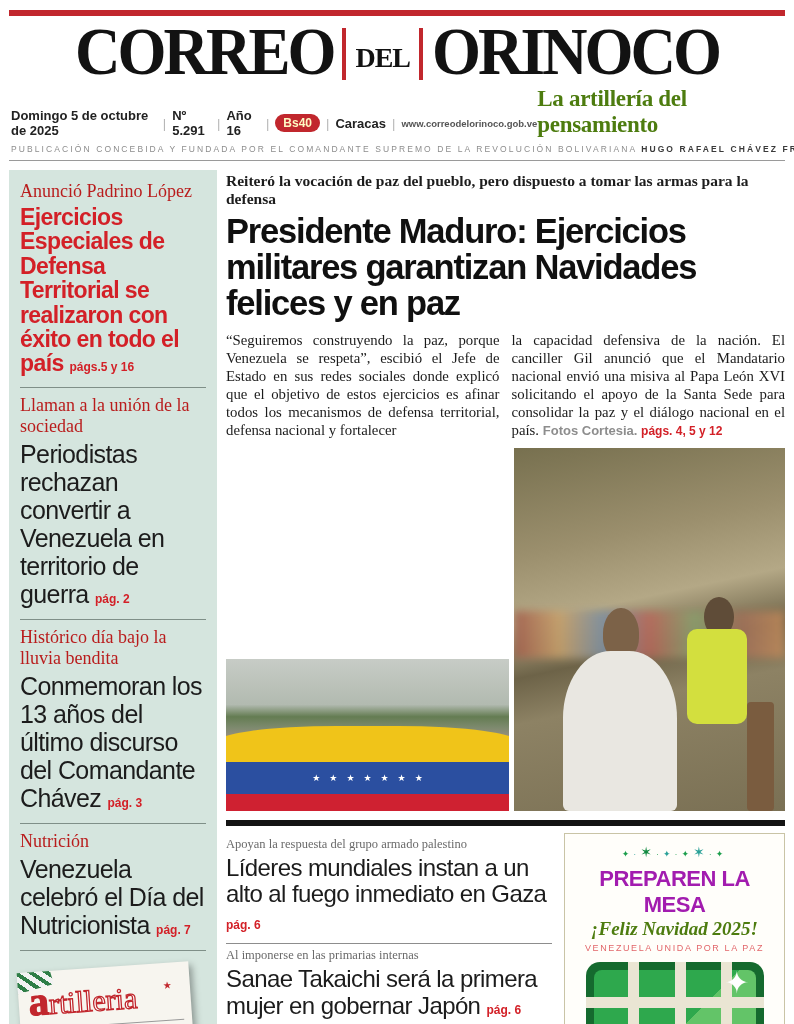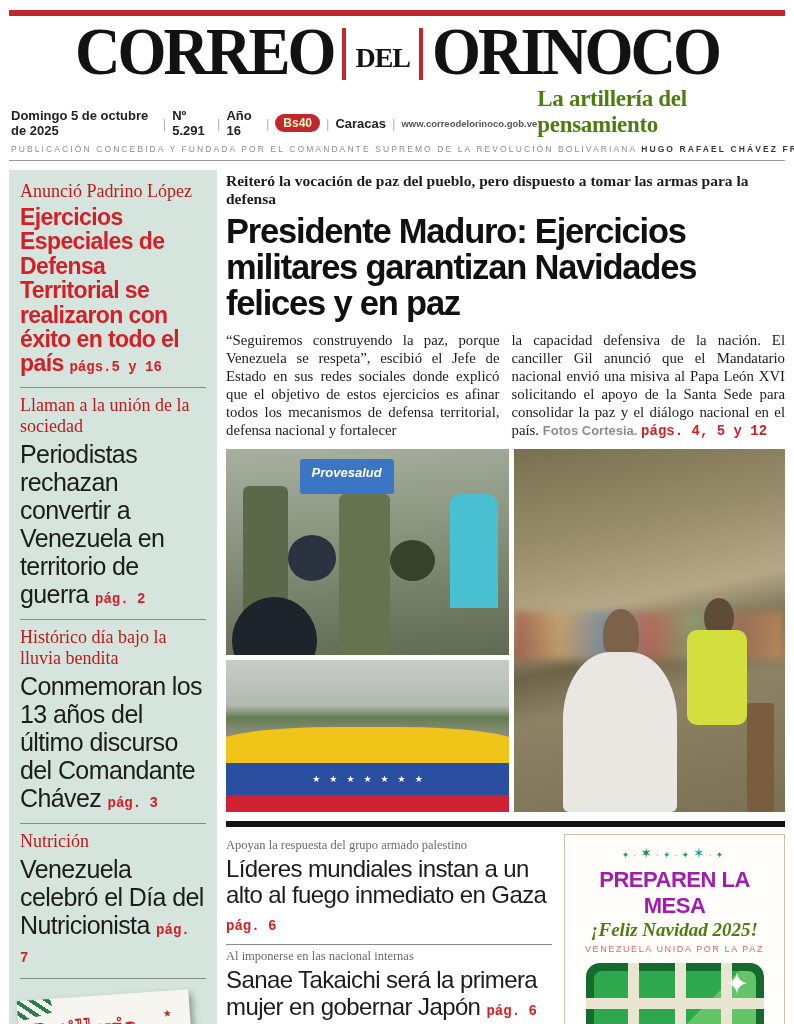--- a/index.html
+++ b/index.html
@@ -28,21 +28,21 @@
   
   .content { display:flex; gap:9px; margin-top:9px; }
   .sidebar { width:208px; background:#d5e5de; padding:8px 11px 10px; flex-shrink:0; }
   .main { flex:1; min-width:0; }
 
   
   .sb-kicker { font-size:18px; color:#b91c1c; margin:3px 0 3px; }
   .sb-head { font-family:"Liberation Sans", sans-serif; letter-spacing:-0.6px; line-height:1.06; }
   .sb-head.red { font-weight:bold; font-size:23px; color:#d32027; }
   .sb-head.dark { font-weight:400; font-size:25px; color:#1c1c1c; line-height:1.12; }
-  .pageref { font-family:Liberation Mono, monospace; font-weight:bold; font-size:14px; color:#d32027; letter-spacing:0; }
+  .pageref { font-family:Liberation Sans, sans-serif; font-weight:bold; font-size:12px; color:#d32027; letter-spacing:0; }
   .sb-divider { border:none; border-top:1px solid #7f8f88; margin:11px 0 7px; }
 
   .supplement { margin-top:14px; position:relative; height:255px; }
   .supp-page { position:absolute; left:4px; top:2px; width:172px; height:218px; background:#f7f5ef;
         transform:rotate(-4deg); box-shadow:3px 4px 7px rgba(0,0,0,.35); padding:10px 8px 6px; overflow:hidden; }
   .supp-stripe { position:absolute; left:-8px; top:-8px; width:42px; height:26px;
         background:repeating-linear-gradient(50deg,#2e7d46 0 4px,#f2f2f2 4px 9px); transform:rotate(-12deg); }
   .supp-logo { font-family:"Liberation Serif", serif; font-size:30px; color:#fff;
         -webkit-text-stroke:1.3px #c1272d; text-stroke:1.3px #c1272d; letter-spacing:0; line-height:1; position:relative; padding-left:2px; }
   .supp-logo::first-letter { color:#c1272d; -webkit-text-stroke:0; font-size:1.35em; font-weight:bold; }
@@ -207,29 +207,20 @@
       <h1 class="headline-main">Presidente Maduro: Ejercicios militares garantizan Navidades felices y en paz</h1>
 
       <div class="body-cols">
         <p class="body-col">“Seguiremos construyendo la paz, porque Venezuela se respeta”, escibió el Jefe de Estado en sus redes sociales donde explicó que el objetivo de estos ejercicios es afinar todos los mecanismos de defensa territorial, defensa nacional y fortalecer</p>
         <p class="body-col"><span>la capacidad defensiva de la nación. El canciller Gil anunció que el Mandatario nacional envió una misiva al Papa León XVI solicitando el apoyo de la Santa Sede para consolidar la paz y el diálogo nacional en el país.</span>
           <span class="credit">Fotos Cortesia.</span>
           <span class="pageref">págs. 4, 5 y 12</span></p>
       </div>
 
       <div class="photos">
-        <div class="photo photo1">
-          <div class="ph-sign">Provesalud</div>
-          <div class="ph-soldier" style="left:6%; top:18%; width:16%; height:82%;"></div>
-          <div class="ph-soldier" style="left:40%; top:22%; width:18%; height:78%; background:#66734f;"></div>
-          <div class="ph-helmet" style="left:22%; top:42%; width:17%; height:22%; background:#2c3340;"></div>
-          <div class="ph-helmet" style="left:58%; top:44%; width:16%; height:20%; background:#37412c;"></div>
-          <div class="ph-helmet" style="left:2%; bottom:-14%; width:30%; height:42%; background:#1d242c;"></div>
-          <div class="ph-cyan"></div>
-        </div>
         <div class="photo photo2">
           <div class="flag">
             <div class="flag-y"></div>
             <div class="flag-b">
                 <span class="flag-stars">★★★★★★★</span>
               </div>
             <div class="flag-r"></div>
           </div>
         </div>
         <div class="photo photo3">
@@ -247,21 +238,21 @@
       <div class="lower-row">
         <div>
 
           <div class="lower-item">
             <div class="lower-kicker">Apoyan la respuesta del grupo armado palestino</div>
             <div class="lower-head"><span>Líderes mundiales instan a un alto al fuego inmediato en Gaza</span>
               <span class="pageref">pág. 6</span></div>
           </div>
 
           <div class="lower-item">
-            <div class="lower-kicker">Al imponerse en las nacional internas</div>
+            <div class="lower-kicker">Al imponerse en las primarias internas</div>
             <div class="lower-head"><span>Sanae Takaichi será la primera mujer en gobernar Japón</span>
               <span class="pageref">pág. 6</span></div>
           </div>
 
         </div>
 
         <div class="xmas-ad">
           <div class="sparkles">
             <span>✦</span><span class="teal">·</span><span class="big">✶</span><span>·</span><span class="teal">✦</span><span>·</span><span>✦</span><span class="big teal">✶</span><span>·</span><span>✦</span>
           </div>

